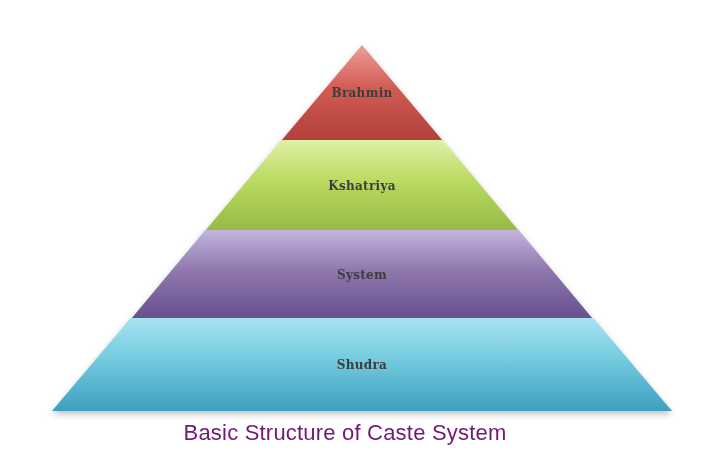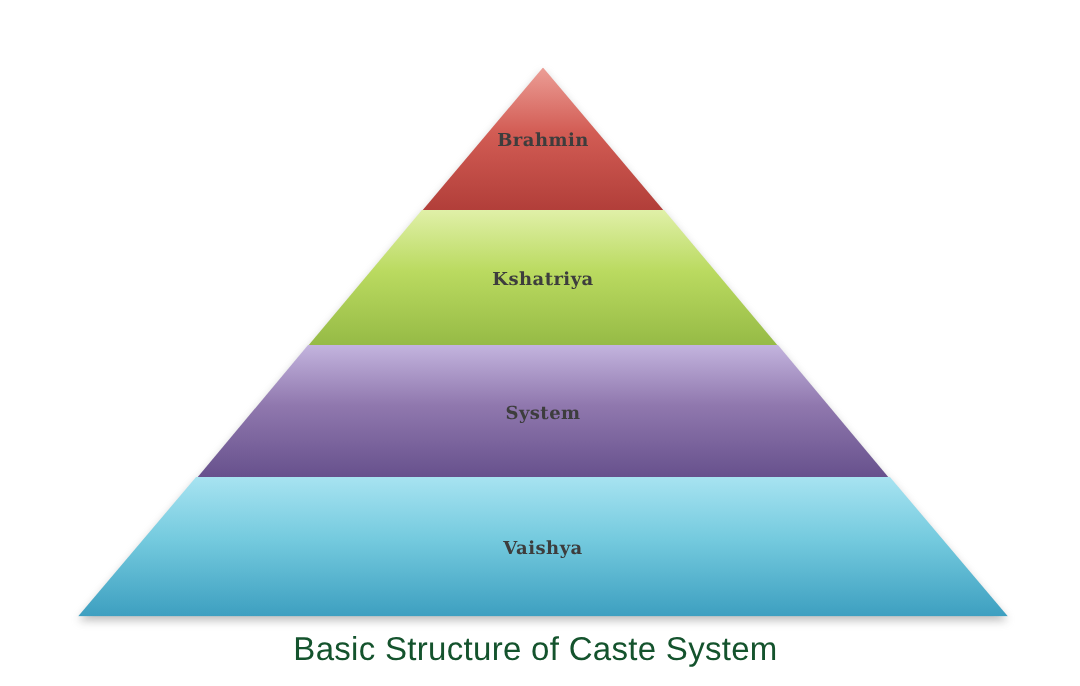--- a/index.html
+++ b/index.html
@@ -68,20 +68,20 @@
 
     <div class="level level-kshatriya" style="background: linear-gradient(rgb(224, 240, 168) 0%, rgb(186, 218, 96) 45%, rgb(149, 186, 69) 100%);">
       <span class="level-label" style="color: rgb(61, 61, 61);">Kshatriya</span>
     </div>
 
     <div class="level level-vaishya" style="background: linear-gradient(rgb(195, 180, 222) 0%, rgb(144, 120, 174) 45%, rgb(102, 80, 140) 100%);">
       <span class="level-label" style="color: rgb(61, 61, 61);">System</span>
     </div>
 
     <div class="level level-shudra" style="background: linear-gradient(rgb(167, 227, 241) 0%, rgb(116, 202, 222) 45%, rgb(61, 159, 192) 100%);">
-      <span class="level-label" style="color: rgb(61, 61, 61);">Vaishya</span>
+      <span class="level-label" style="color: rgb(61, 61, 61);">Shudra</span>
     </div>
 
   </div>
 
-  <div class="diagram-title" style="color: #14532d; padding-left: 12px;">Basic Structure of Caste System</div>
+  <div class="diagram-title" style="color: #701a75;">Basic Structure of Caste System</div>
 
 </div>
 
 </body></html>

